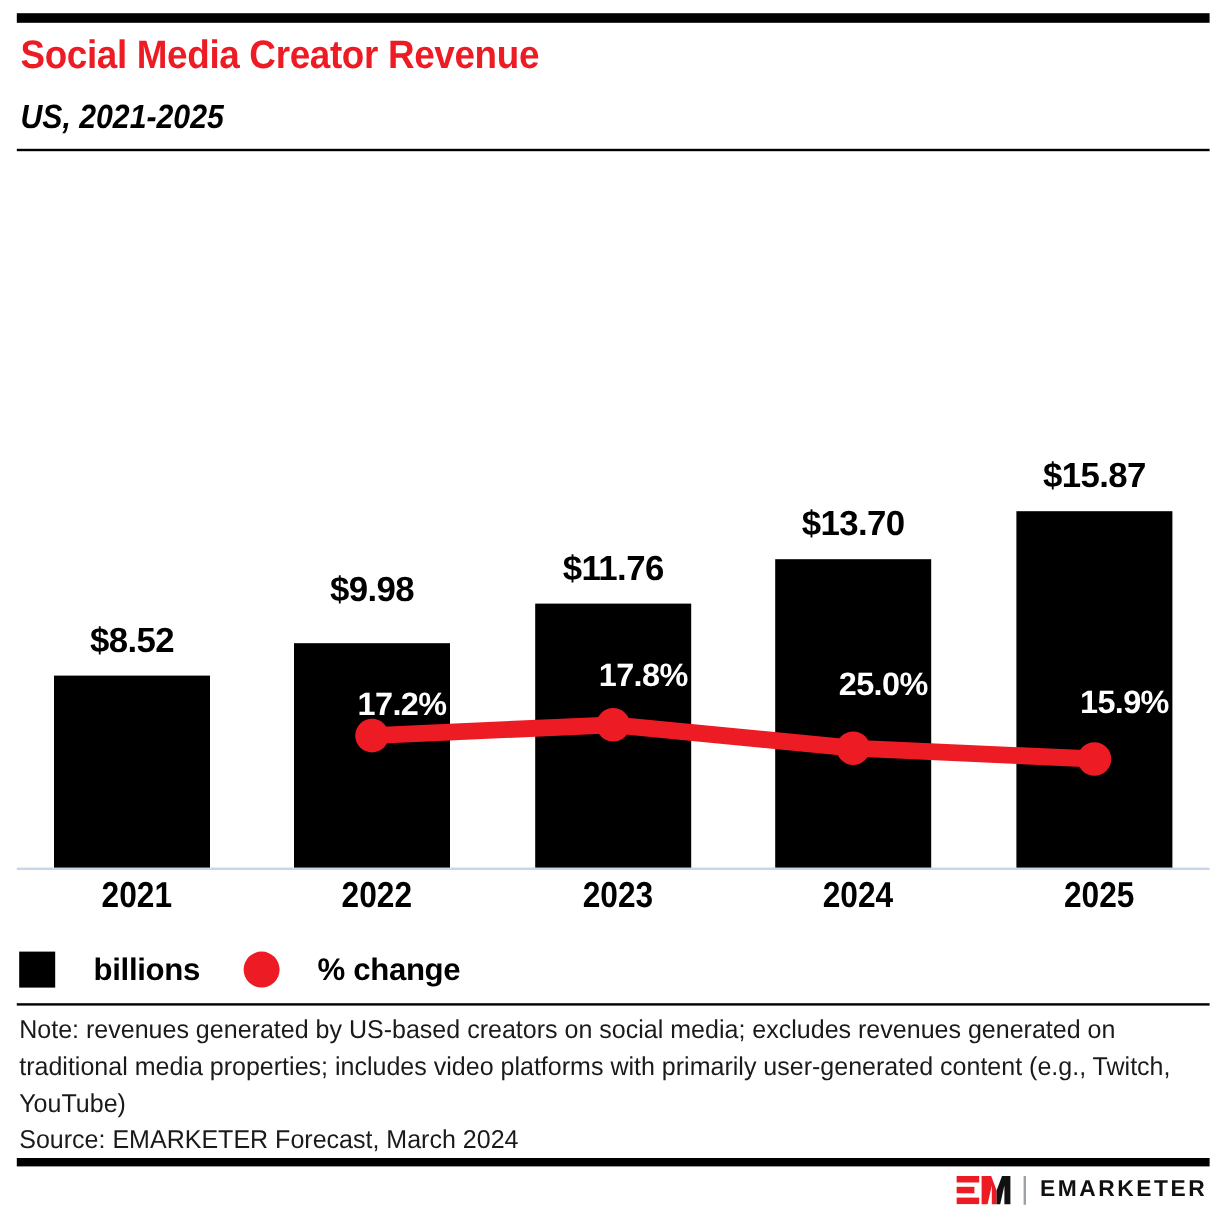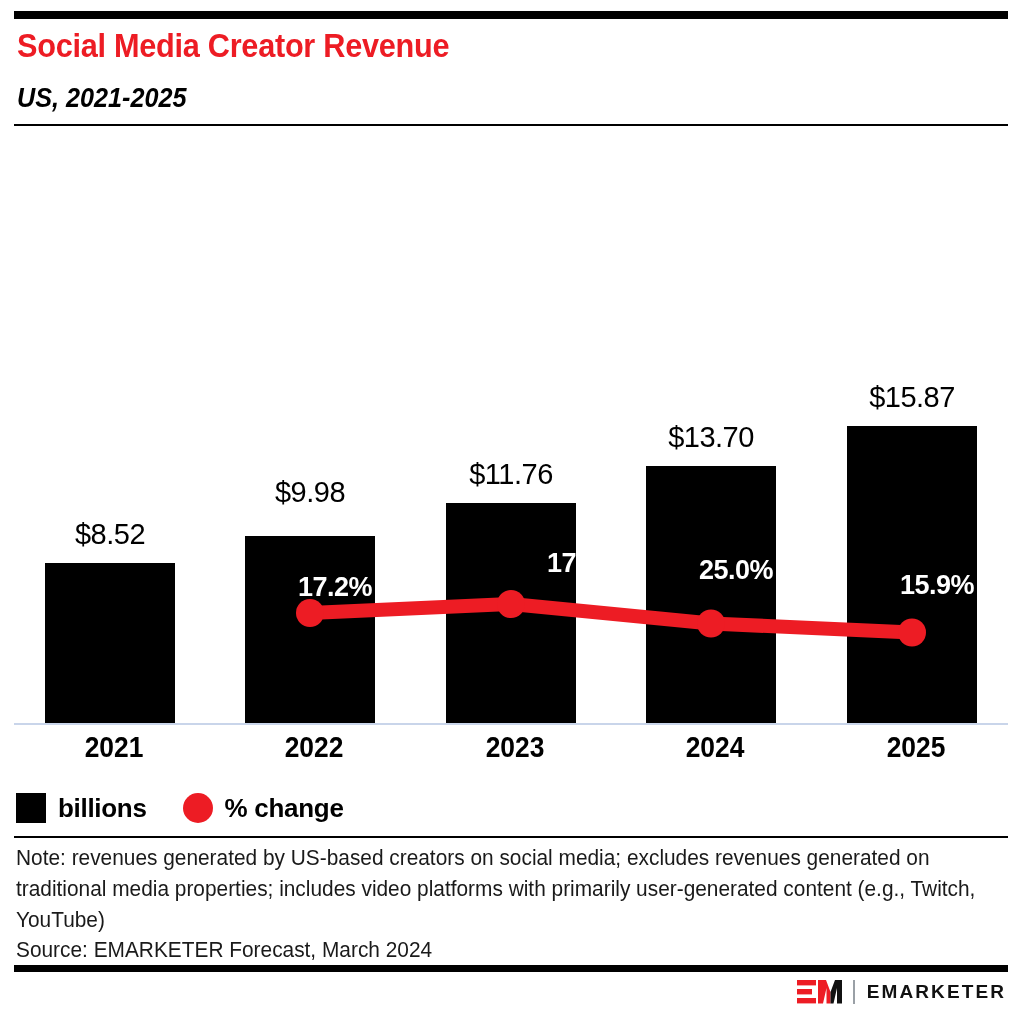--- a/index.html
+++ b/index.html
@@ -88,21 +88,21 @@
     left: 0; bottom: 0;
     width: 130px;
     background: #000000;
   }
   .bar-value {
     position: absolute;
     left: -25px;
     width: 180px;
     text-align: center;
     font-size: 29px;
-    font-weight: normal;
+    font-weight: bold;
     color: #000000;
     letter-spacing: -0.5px;
     white-space: nowrap;
   }
   .pct-label {
     position: absolute;
     left: -25px;
     width: 180px;
     text-align: center;
     font-size: 27px;
@@ -138,20 +138,21 @@
     position: absolute;
     left: 16px; top: 788px;
     height: 40px;
     display: flex;
     align-items: center;
   }
   .legend-item {
     display: flex;
     align-items: center;
     margin-right: 36px;
+    gap: 20px;
   }
   .legend-swatch-square {
     width: 30px; height: 30px;
     background: #000000;
     margin-right: 12px;
   }
   .legend-swatch-circle {
     width: 30px; height: 30px;
     border-radius: 50%;
     background: #ED1C24;
@@ -268,21 +269,21 @@
     <svg class="line-layer" id="pct-line-svg" width="1020" height="595" viewBox="0 0 1020 595">
         <polyline points="310,483 511,474 711,493.5 912,502.5" fill="none" stroke="#ED1C24" stroke-width="14" stroke-linecap="round" stroke-linejoin="round"></polyline>
         <circle cx="310" cy="483" r="14" fill="#ED1C24"></circle>
         <circle cx="511" cy="474" r="14" fill="#ED1C24"></circle>
         <circle cx="711" cy="493.5" r="14" fill="#ED1C24"></circle>
         <circle cx="912" cy="502.5" r="14" fill="#ED1C24"></circle>
       </svg>
 
     <div class="bar-group" id="pct-label-group">
       <div class="pct-label" id="pct1" style="left:245px; top:418px;margin-top:24px;">17.2%</div>
-      <div class="pct-label" id="pct2" style="left:446px; top:418px;padding-left:48px;">17.8%</div>
+      <div class="pct-label" id="pct2" style="left:446px; top:418px;">17.8%</div>
       <div class="pct-label" id="pct3" style="left:646px; top:425px;">25.0%</div>
       <div class="pct-label" id="pct4" style="left:847px; top:440px;">15.9%</div>
     </div>
 
     <div class="x-labels">
       <div class="x-label" style="left:20px;">2021</div>
       <div class="x-label" style="left:220px;">2022</div>
       <div class="x-label" style="left:421px;">2023</div>
       <div class="x-label" style="left:621px;">2024</div>
       <div class="x-label" style="left:822px;">2025</div>

